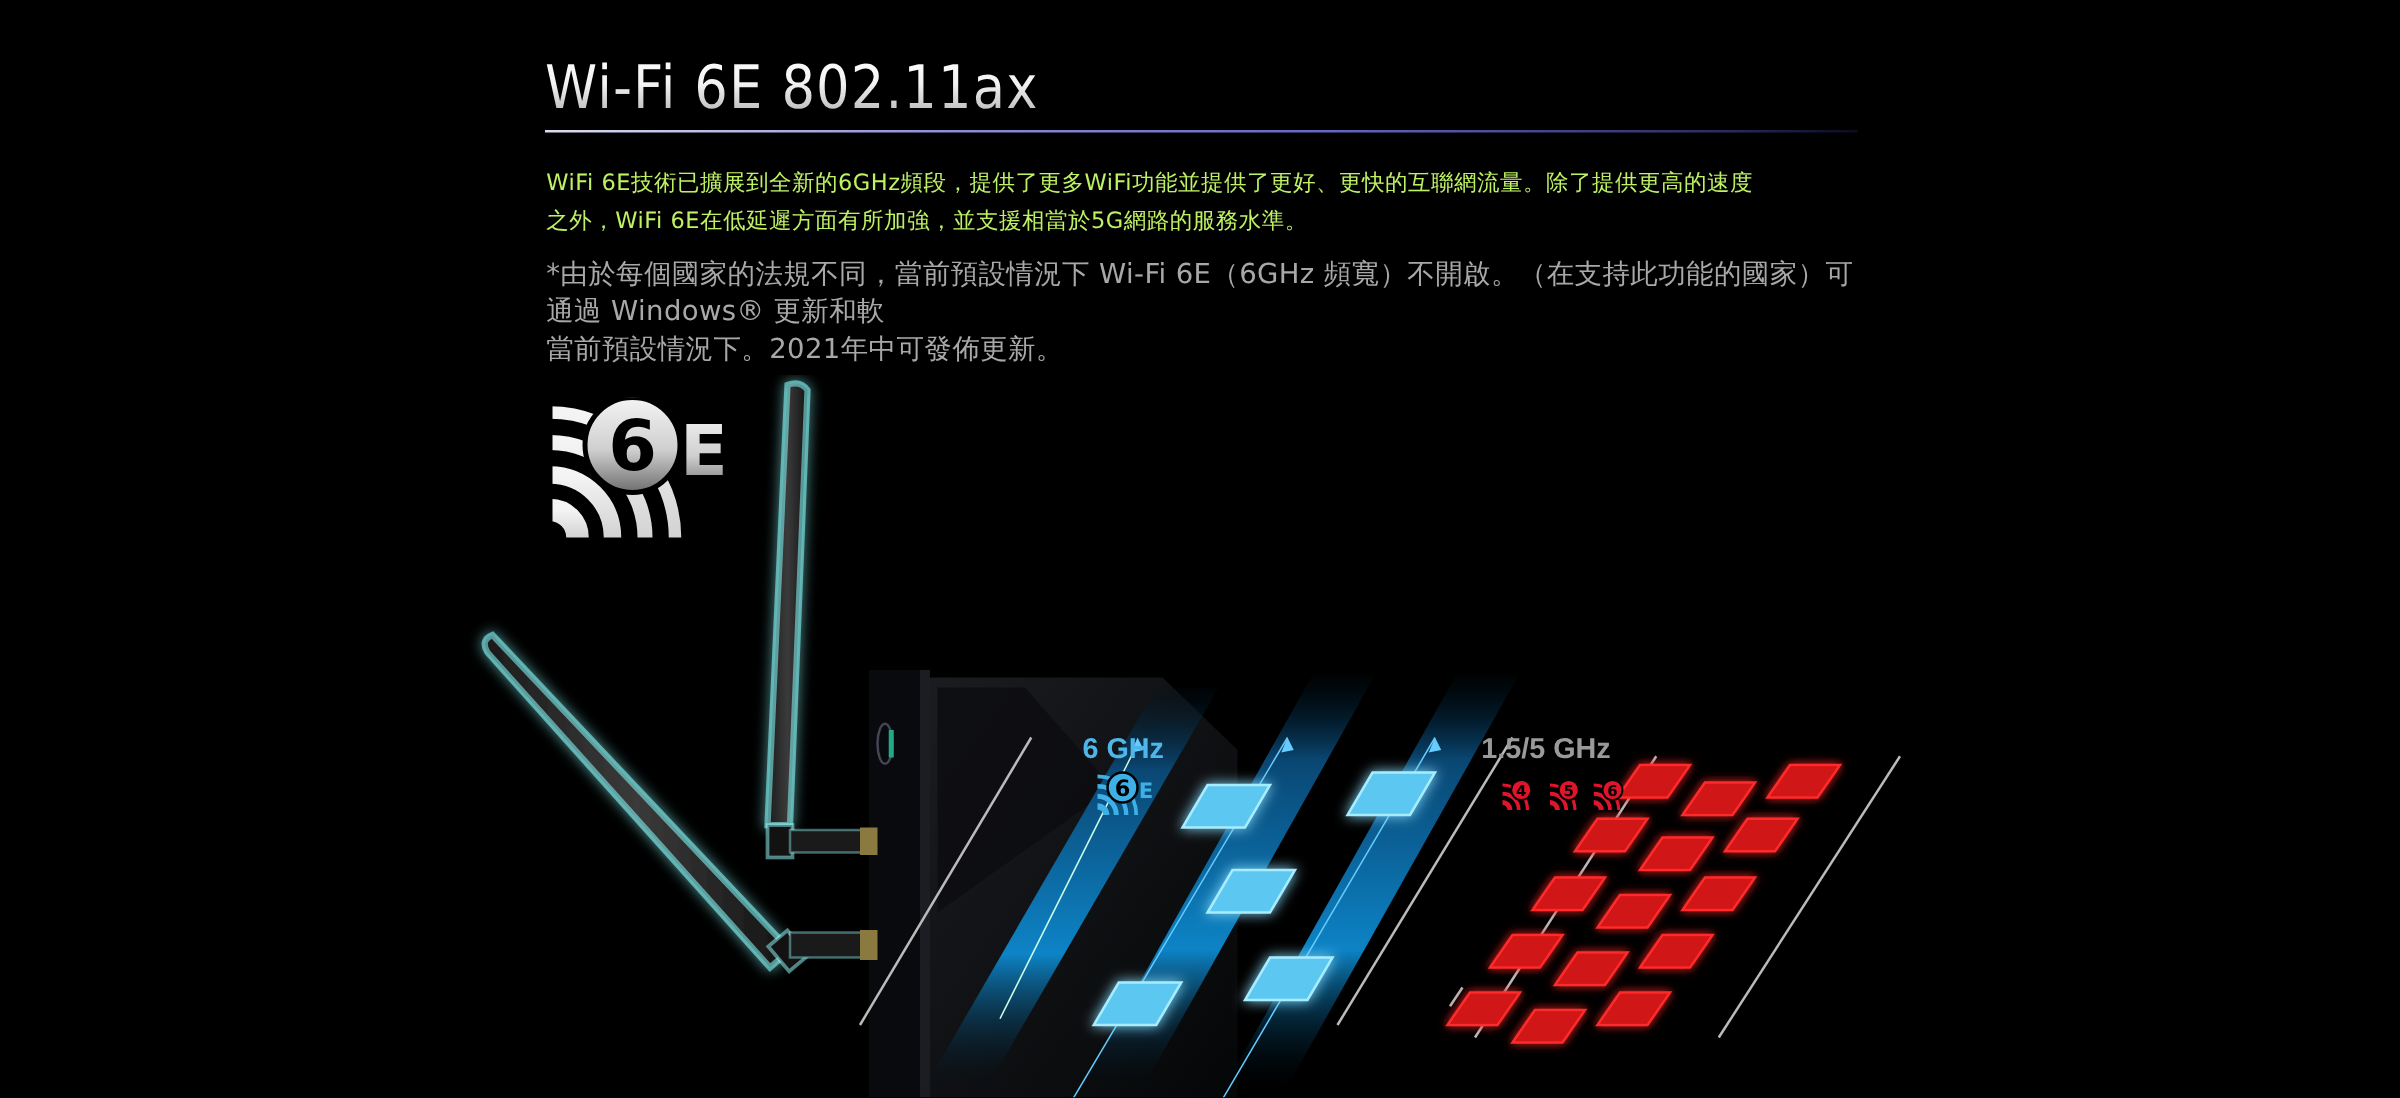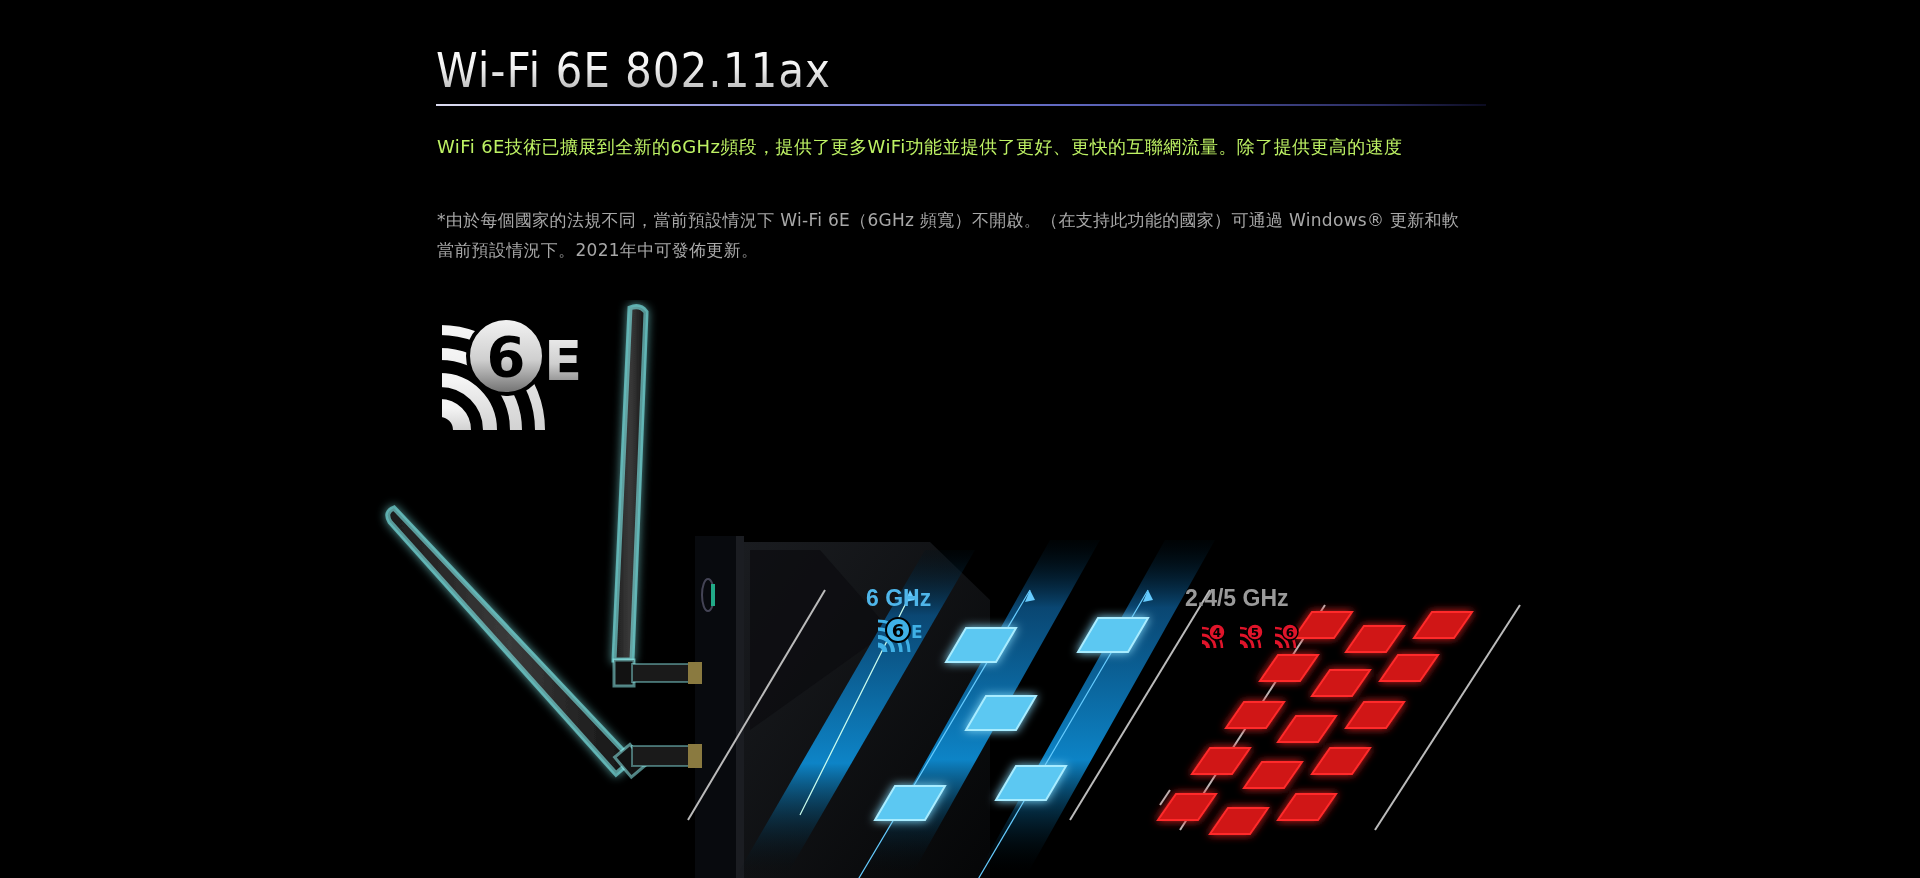--- a/index.html
+++ b/index.html
@@ -14,21 +14,21 @@
   }
   .title-rule {
     position: absolute; left: 436px; top: 104px; width: 1050px; height: 2px;
     background: linear-gradient(to right, #dcdcf0 0%, #8c90d8 30%, #6068c0 60%, #2a2c60 90%, #0b0b20 100%);
   }
   .desc {
     position: absolute; left: 437px; top: 132px; width: 1060px; font-size: 18px; line-height: 30px;
     color: #bef264; letter-spacing: 0.4px;
   }
   .note {
-    position: absolute; left: 437px; top: 205px; width: 1060px; font-size: 17px; line-height: 30px;
+    position: absolute; left: 437px; top: 205px; width: 1060px; font-size: 22px; line-height: 30px;
     color: #a8a8a8; letter-spacing: 0.3px;
   }
   .logo-6e { position: absolute; left: 440px; top: 318px; width: 140px; height: 112px; }
   .illustration { position: absolute; left: 370px; top: 300px; width: 1200px; height: 578px; }
   .band-label {
     position: absolute; font-family: "Liberation Sans", sans-serif; font-weight: 700; font-size: 23px;
   }
   .band-6 { left: 866px; top: 585px; color: #4fb6ea; }
   .band-245 { left: 1185px; top: 585px; color: #9a9a9a; }
   .icon6e-small { position: absolute; left: 878px; top: 616px; width: 44px; height: 36px; }
@@ -37,20 +37,21 @@
 </head>
 <body>
 
 <div class="section">
 
   <div class="title">Wi-Fi 6E 802.11ax</div>
   <div class="title-rule"></div>
 
   <div class="desc">
     <div>WiFi 6E技術已擴展到全新的6GHz頻段，提供了更多WiFi功能並提供了更好、更快的互聯網流量。除了提供更高的速度</div>
+    <div>之外，WiFi 6E在低延遲方面有所加強，並支援相當於5G網路的服務水準。</div>
   </div>
 
   <div class="note">
     <div>*由於每個國家的法規不同，當前預設情況下 Wi-Fi 6E（6GHz 頻寬）不開啟。（在支持此功能的國家）可通過 Windows® 更新和軟</div>
     <div>當前預設情況下。2021年中可發佈更新。</div>
   </div>
 
   <svg class="logo-6e" viewBox="0 0 140 112">
     <defs>
       <linearGradient id="lg6" x1="0" y1="0" x2="0" y2="1">
@@ -181,21 +182,21 @@
       <circle cx="0" cy="36" r="7" stroke-width="5"></circle>
       <circle cx="0" cy="36" r="15" stroke-width="4"></circle>
       <circle cx="0" cy="36" r="23" stroke-width="3.5"></circle>
       <circle cx="0" cy="36" r="31" stroke-width="3"></circle>
     </g>
     <circle cx="20" cy="14" r="12" fill="#3fb0e6" stroke="#000" stroke-width="2"></circle>
     <text x="20" y="21" text-anchor="middle" font-family="DejaVu Sans, sans-serif" font-weight="700" font-size="18" fill="#000">6</text>
     <text x="33" y="22" font-family="DejaVu Sans, sans-serif" font-weight="700" font-size="17" fill="#3fb0e6">E</text>
   </svg>
 
-  <div class="band-label band-245">2.4/5 GHz</div>
+  <div class="band-label band-245">1.5/5 GHz</div>
 
   <svg class="std-icon" style="left:1202px" viewBox="0 0 26 26">
     <g fill="none" stroke="#e0142a">
         <circle cx="0" cy="26" r="6" stroke-width="4"></circle>
         <circle cx="0" cy="26" r="13" stroke-width="3"></circle>
         <circle cx="0" cy="26" r="20" stroke-width="2.5"></circle>
       </g>
     <circle cx="15" cy="10" r="8" fill="#e0142a" stroke="#000" stroke-width="1.5"></circle>
     <text x="15" y="14.5" text-anchor="middle" font-family="DejaVu Sans, sans-serif" font-weight="700" font-size="12" fill="#000">4</text>
   </svg>

